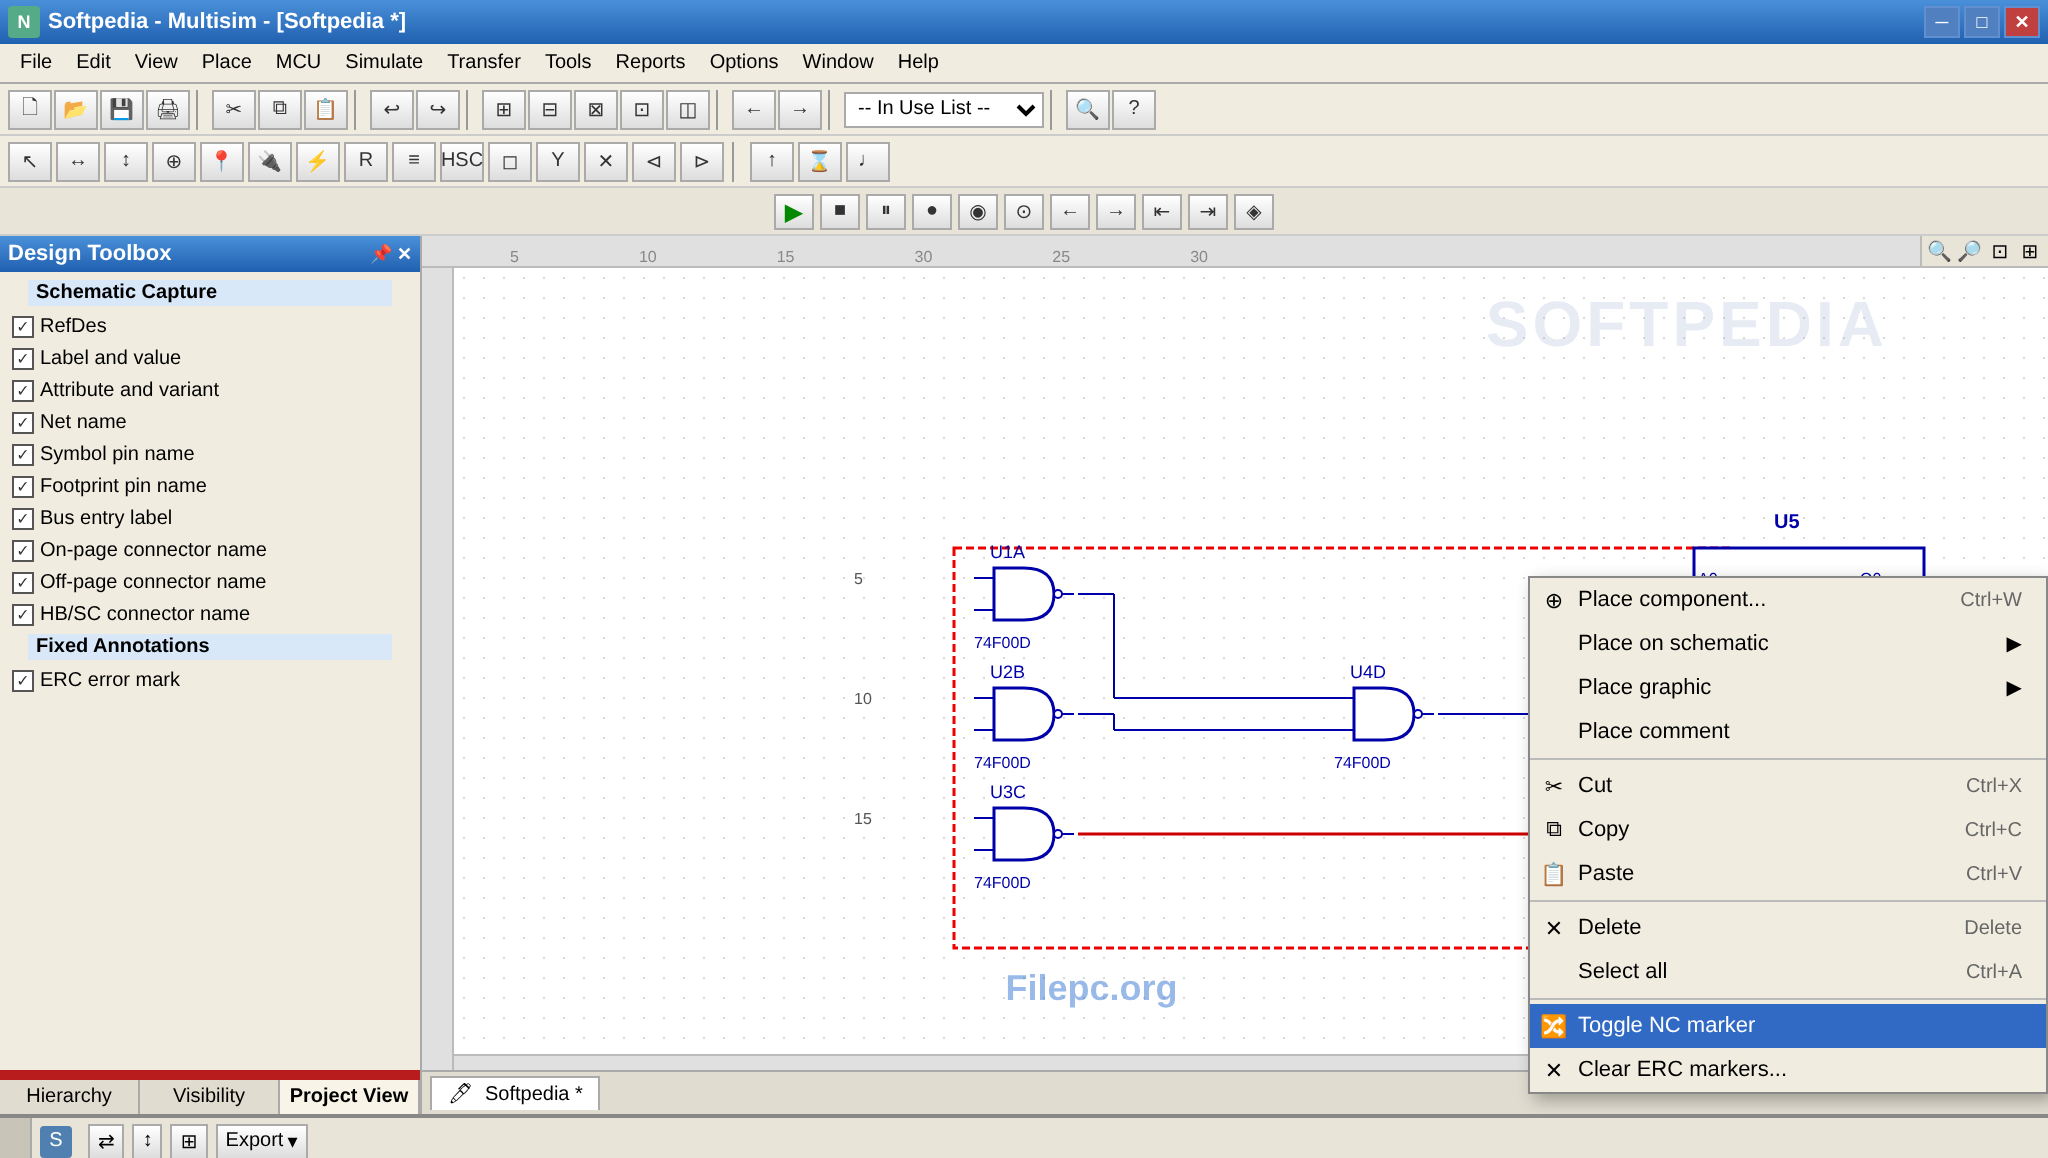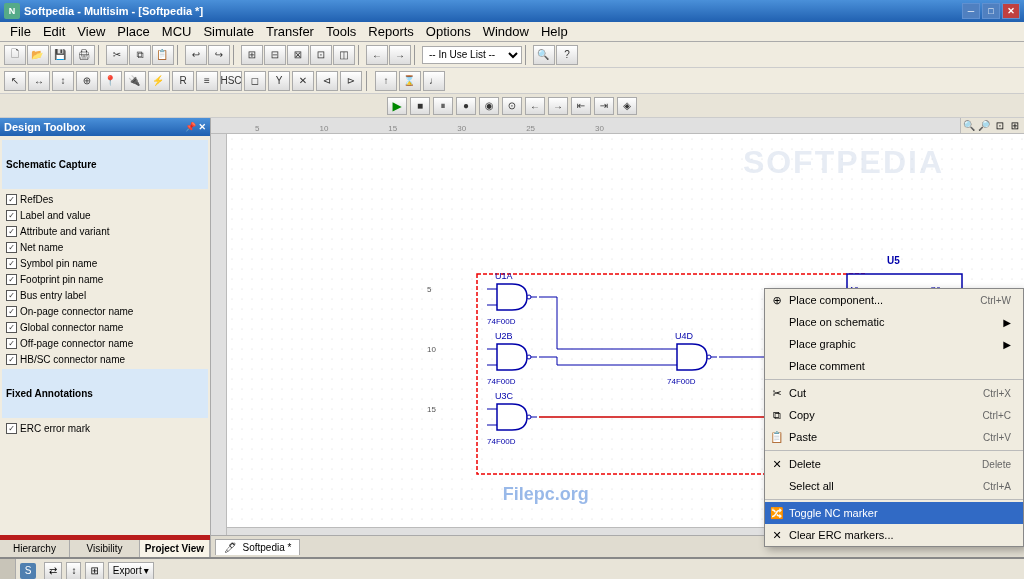--- a/index.html
+++ b/index.html
@@ -23,21 +23,21 @@
     .title-btn.close { background: #c04040; }
 
     
     .menu-bar {
       background: #f0ece0;
       height: 20px;
       display: flex;
       align-items: center;
       padding: 0 4px;
       border-bottom: 1px solid #aaa;
-      font-size: 13px;
+      font-size: 10px;
     }
     .menu-item { padding: 2px 6px; cursor: pointer; }
 
     
     .toolbar {
       background: #f0ece0;
       height: 26px;
       display: flex;
       align-items: center;
       padding: 2px 4px;
@@ -113,22 +113,22 @@
       font-size: 11px;
       font-weight: bold;
     }
     .toolbox-header-controls { margin-left: auto; display: flex; gap: 2px; }
     .toolbox-ctrl { font-size: 9px; color: white; cursor: pointer; }
 
     .toolbox-content { flex: 1; overflow-y: auto; padding: 2px; }
     .toolbox-section-header {
       font-weight: bold;
       background: #d8e8f8;
-      padding: 19px 4px;
-      margin: 2px 0;
+      padding: 1px 4px;
+      margin: 2px 12px;
       font-size: 10px;
     }
     .toolbox-item {
       display: flex; align-items: center; padding: 0 4px;
       height: 16px; font-size: 10px;
     }
     .cb { width: 11px; height: 11px; border: 1px solid #555; background: white; display: inline-flex; align-items: center; justify-content: center; margin-right: 3px; font-size: 9px; flex-shrink: 0; }
     .cb.checked::after { content: '✓'; color: #333; font-size: 8px; }
 
     .toolbox-tabs {
@@ -456,24 +456,20 @@
       <div class="toolbox-item">
         <div class="cb checked"></div>
         <span>Bus entry label</span>
       </div>
       <div class="toolbox-item">
         <div class="cb checked"></div>
         <span>On-page connector name</span>
       </div>
       <div class="toolbox-item">
         <div class="cb checked"></div>
-        <span>Global connector name</span>
-      </div>
-      <div class="toolbox-item">
-        <div class="cb checked"></div>
         <span>Off-page connector name</span>
       </div>
       <div class="toolbox-item">
         <div class="cb checked"></div>
         <span>HB/SC connector name</span>
       </div>
       <div class="toolbox-section-header">Fixed Annotations</div>
       <div class="toolbox-item">
         <div class="cb checked"></div>
         <span>ERC error mark</span>

